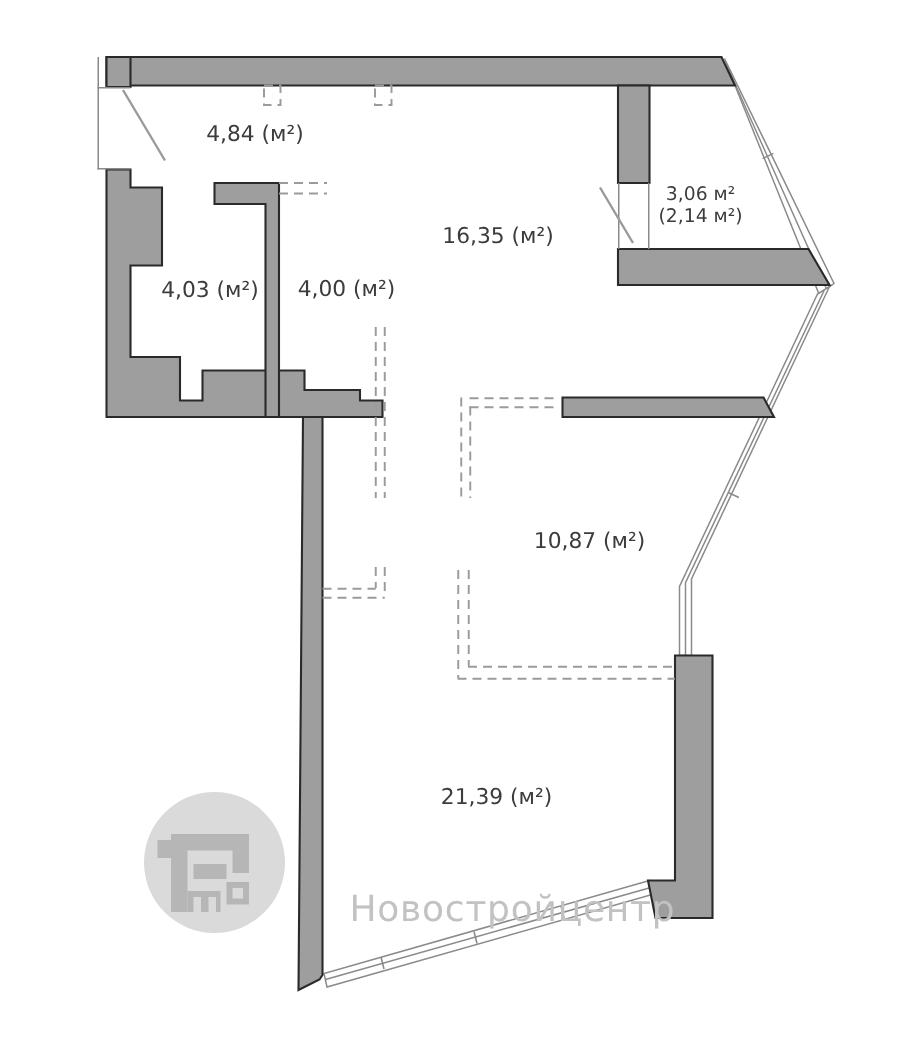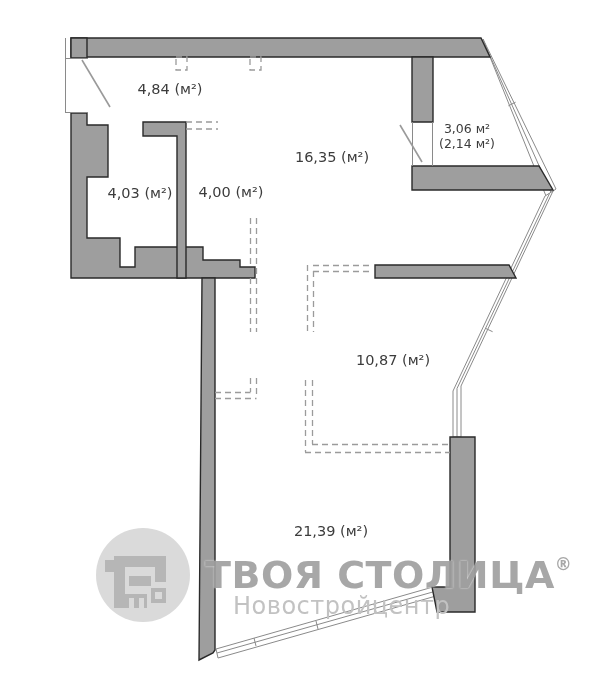--- a/index.html
+++ b/index.html
@@ -148,17 +148,16 @@
           <rect x="59" y="28" width="11" height="26"></rect>
           <rect x="33" y="48" width="22" height="10"></rect>
           <rect x="55" y="60" width="15" height="15"></rect>
           <rect x="59" y="64" width="7" height="7" fill="#dadada"></rect>
           <rect x="29" y="66" width="22" height="14"></rect>
           <rect x="33" y="70" width="5" height="10" fill="#dadada"></rect>
           <rect x="43" y="70" width="5" height="10" fill="#dadada"></rect>
         </g>
       </svg>
     </div>
-    <div class="wm-brand"><span>ТВОЯ СТОЛИЦА</span><sup>®</sup></div>
     <div class="wm-sub">Новостройцентр</div>
   </div>
 
 </div>
 
 </body></html>

